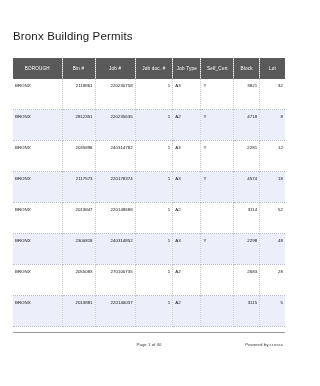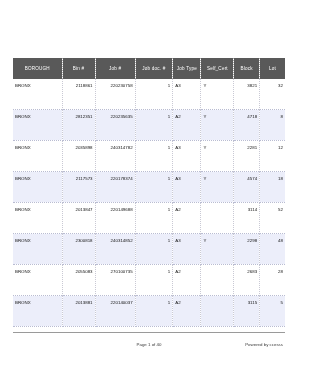--- a/index.html
+++ b/index.html
@@ -111,20 +111,21 @@
     font-size: 4.4px;
     color: #3a3a3a;
     white-space: nowrap;
   }
 </style>
 </head>
 <body>
 
 <div class="page">
 
+  <div class="page-title">Bronx Building Permits</div>
 
   <div class="table-wrap">
     <table class="report">
       <thead>
         <tr id="head-row">
             <th class="col-borough" style="width: 19%;">BOROUGH</th>
             <th class="num" style="width: 12%;">Bin #</th>
             <th class="num" style="width: 15%;">Job #</th>
             <th class="num" style="width: 14%;">Job doc. #</th>
             <th class="num" style="width: 10%;">Job Type</th>

